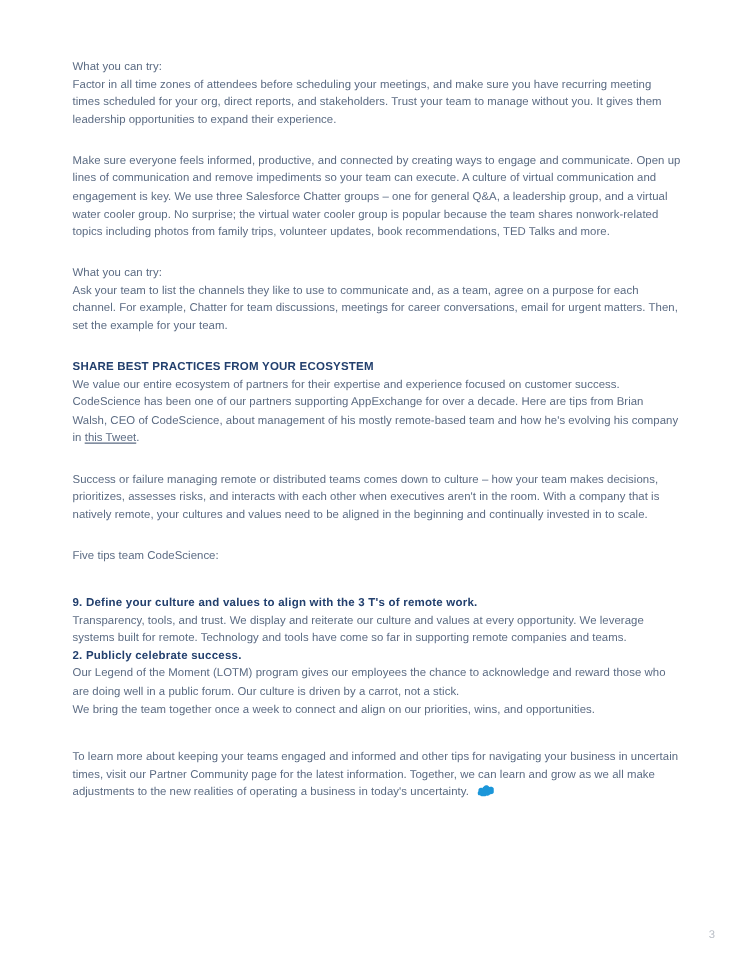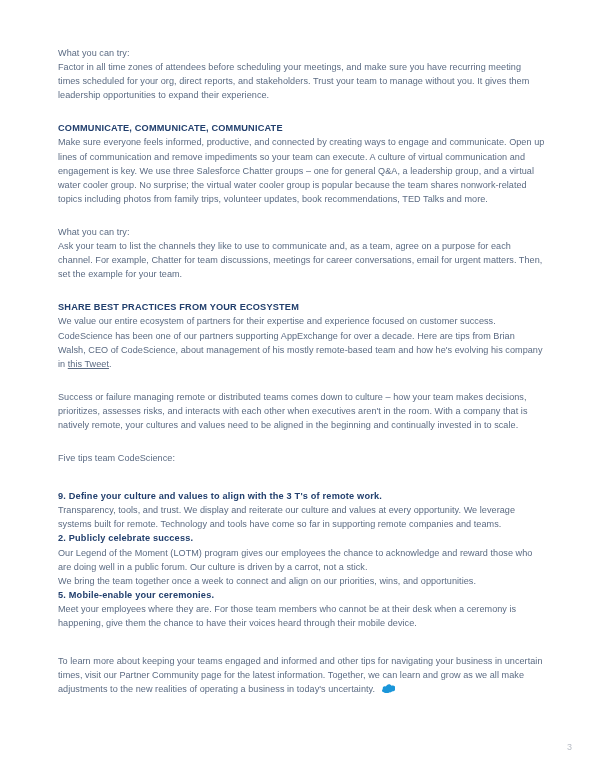--- a/index.html
+++ b/index.html
@@ -71,21 +71,20 @@
 <body>
 
 <div class="page">
   <div class="content">
 
     <p>What you can try:</p>
     <p>Factor in all time zones of attendees before scheduling your meetings, and make sure you have recurring meeting times scheduled for your org, direct reports, and stakeholders. Trust your team to manage without you. It gives them leadership opportunities to expand their experience.</p>
 
     <div class="gap-md"></div>
 
-    <p class="heading">COMMUNICATE, COMMUNICATE, COMMUNICATE</p>
     <p>Make sure everyone feels informed, productive, and connected by creating ways to engage and communicate. Open up lines of communication and remove impediments so your team can execute. A culture of virtual communication and engagement is key. We use three Salesforce Chatter groups – one for general Q&amp;A, a leadership group, and a virtual water cooler group. No surprise; the virtual water cooler group is popular because the team shares nonwork-related topics including photos from family trips, volunteer updates, book recommendations, TED Talks and more.</p>
 
     <div class="gap-md"></div>
 
     <p>What you can try:</p>
     <p>Ask your team to list the channels they like to use to communicate and, as a team, agree on a purpose for each channel. For example, Chatter for team discussions, meetings for career conversations, email for urgent matters. Then, set the example for your team.</p>
 
     <div class="gap-md"></div>
 
     <p class="heading">SHARE BEST PRACTICES FROM YOUR ECOSYSTEM</p>
@@ -106,24 +105,20 @@
         <p class="heading">9. Define your culture and values to align with the 3 T's of remote work.</p>
         <p>Transparency, tools, and trust. We display and reiterate our culture and values at every opportunity. We leverage systems built for remote. Technology and tools have come so far in supporting remote companies and teams.</p>
       </div>
       <div class="tip-block">
         <p class="heading">2. Publicly celebrate success.</p>
         <p>Our Legend of the Moment (LOTM) program gives our employees the chance to acknowledge and reward those who are doing well in a public forum. Our culture is driven by a carrot, not a stick.</p>
       </div>
       <div class="tip-block">
         <p>We bring the team together once a week to connect and align on our priorities, wins, and opportunities.</p>
       </div>
-      <div class="tip-block">
-        <p class="heading">5. Mobile-enable your ceremonies.</p>
-        <p>Meet your employees where they are. For those team members who cannot be at their desk when a ceremony is happening, give them the chance to have their voices heard through their mobile device.</p>
-      </div>
     </div>
 
     <div class="gap-lg"></div>
 
     <p><span>To learn more about keeping your teams engaged and informed and other tips for navigating your business in uncertain times, visit our Partner Community page for the latest information. Together, we can learn and grow as we all make adjustments to the new realities of operating a business in today's uncertainty.</span><span class="cloud-icon"><svg width="13" height="9" viewBox="0 0 26 18" xmlns="http://www.w3.org/2000/svg">
             <path d="M10.2 2.2c1-1 2.4-1.7 3.9-1.7 2 0 3.8 1.1 4.7 2.8.8-.35 1.7-.55 2.6-.55 3.3 0 6 2.7 6 6.05s-2.7 6.05-6 6.05c-.4 0-.8-.04-1.2-.12-.8 1.4-2.3 2.35-4 2.35-.72 0-1.4-.17-2-.47-.8 1.9-2.7 3.2-4.9 3.2-2.3 0-4.26-1.43-5-3.45-.33.07-.66.1-1 .1C1.5 16.5 0 14.9 0 13c0-1.3.7-2.45 1.74-3.05-.2-.47-.32-1-.32-1.55 0-2.2 1.8-3.98 4-3.98.8 0 1.6.25 2.23.66.55-1.13 1.5-2 2.55-2.88z" fill="#1b96d9"></path>
           </svg></span></p>
 
   </div>
 

